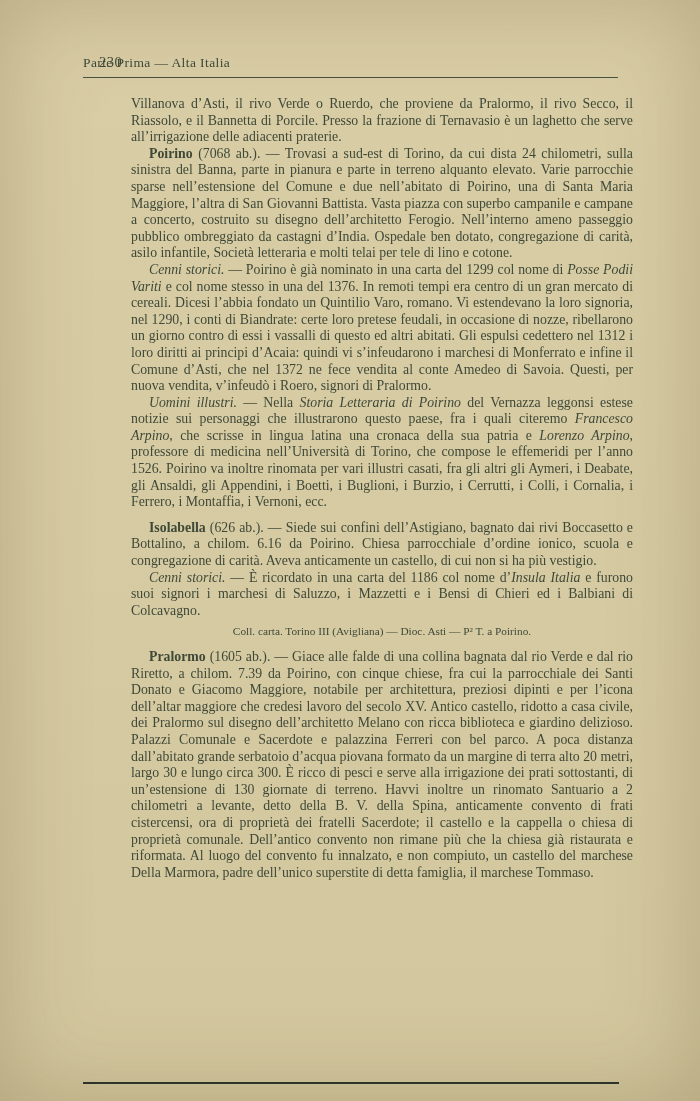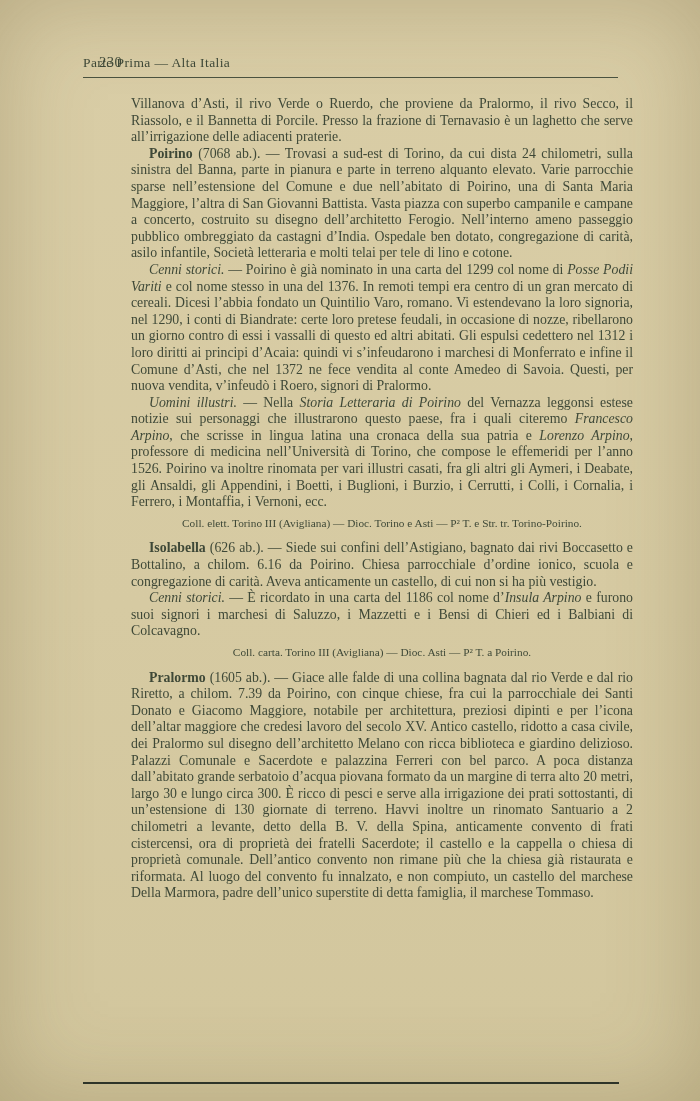--- a/index.html
+++ b/index.html
@@ -97,22 +97,21 @@
     <span class="running-title">Parte Prima — Alta Italia</span>
   </header>
 
   <div class="header-rule"></div>
 
   <main class="text-block">
       <p class="para"><span>Villanova d’Asti, il rivo Verde o Ruerdo, che proviene da Pralormo, il rivo Secco, il Riassolo, e il Bannetta di Porcile. Presso la frazione di Ternavasio è un laghetto che serve all’irrigazione delle adiacenti praterie.</span></p>
       <p class="para indent"><span class="bold">Poirino</span><span> (7068 ab.). — Trovasi a sud-est di Torino, da cui dista 24 chilometri, sulla sinistra del Banna, parte in pianura e parte in terreno alquanto elevato. Varie parrocchie sparse nell’estensione del Comune e due nell’abitato di Poirino, una di Santa Maria Maggiore, l’altra di San Giovanni Battista. Vasta piazza con superbo campanile e campane a concerto, costruito su disegno dell’architetto Ferogio. Nell’interno ameno passeggio pubblico ombreggiato da castagni d’India. Ospedale ben dotato, congregazione di carità, asilo infantile, Società letteraria e molti telai per tele di lino e cotone.</span></p>
       <p class="para indent"><span class="italic">Cenni storici.</span><span> — Poirino è già nominato in una carta del 1299 col nome di </span><span class="italic">Posse Podii Variti</span><span> e col nome stesso in una del 1376. In remoti tempi era centro di un gran mercato di cereali. Dicesi l’abbia fondato un Quintilio Varo, romano. Vi estendevano la loro signoria, nel 1290, i conti di Biandrate: certe loro pretese feudali, in occasione di nozze, ribellarono un giorno contro di essi i vassalli di questo ed altri abitati. Gli espulsi cedettero nel 1312 i loro diritti ai principi d’Acaia: quindi vi s’infeudarono i marchesi di Monferrato e infine il Comune d’Asti, che nel 1372 ne fece vendita al conte Amedeo di Savoia. Questi, per nuova vendita, v’infeudò i Roero, signori di Pralormo.</span></p>
       <p class="para indent"><span class="italic">Uomini illustri.</span><span> — Nella </span><span class="italic">Storia Letteraria di Poirino</span><span> del Vernazza leggonsi estese notizie sui personaggi che illustrarono questo paese, fra i quali citeremo </span><span class="italic">Francesco Arpino</span><span>, che scrisse in lingua latina una cronaca della sua patria e </span><span class="italic">Lorenzo Arpino</span><span>, professore di medicina nell’Università di Torino, che compose le effemeridi per l’anno 1526. Poirino va inoltre rinomata per vari illustri casati, fra gli altri gli Aymeri, i Deabate, gli Ansaldi, gli Appendini, i Boetti, i Buglioni, i Burzio, i Cerrutti, i Colli, i Cornalia, i Ferrero, i Montaffia, i Vernoni, ecc.</span></p>
-      <p class="para note"><span>Coll. elett. Torino III (Avigliana) — Dioc. Torino e Asti — P² T. e Str. tr. Torino-Poirino.</span></p>
       <p class="para indent sp-md"><span class="bold">Isolabella</span><span> (626 ab.). — Siede sui confini dell’Astigiano, bagnato dai rivi Boccasetto e Bottalino, a chilom. 6.16 da Poirino. Chiesa parrocchiale d’ordine ionico, scuola e congregazione di carità. Aveva anticamente un castello, di cui non si ha più vestigio.</span></p>
-      <p class="para indent"><span class="italic">Cenni storici.</span><span> — È ricordato in una carta del 1186 col nome d’</span><span class="italic">Insula Arpino</span><span> e furono suoi signori i marchesi di Saluzzo, i Mazzetti e i Bensi di Chieri ed i Balbiani di Colcavagno.</span></p>
+      <p class="para indent"><span class="italic">Cenni storici.</span><span> — È ricordato in una carta del 1186 col nome d’</span><span class="italic">Insula Italia</span><span> e furono suoi signori i marchesi di Saluzzo, i Mazzetti e i Bensi di Chieri ed i Balbiani di Colcavagno.</span></p>
       <p class="para note"><span>Coll. carta. Torino III (Avigliana) — Dioc. Asti — P² T. a Poirino.</span></p>
       <p class="para indent sp-md"><span class="bold">Pralormo</span><span> (1605 ab.). — Giace alle falde di una collina bagnata dal rio Verde e dal rio Riretto, a chilom. 7.39 da Poirino, con cinque chiese, fra cui la parrocchiale dei Santi Donato e Giacomo Maggiore, notabile per architettura, preziosi dipinti e per l’icona dell’altar maggiore che credesi lavoro del secolo XV. Antico castello, ridotto a casa civile, dei Pralormo sul disegno dell’architetto Melano con ricca biblioteca e giardino delizioso. Palazzi Comunale e Sacerdote e palazzina Ferreri con bel parco. A poca distanza dall’abitato grande serbatoio d’acqua piovana formato da un margine di terra alto 20 metri, largo 30 e lungo circa 300. È ricco di pesci e serve alla irrigazione dei prati sottostanti, di un’estensione di 130 giornate di terreno. Havvi inoltre un rinomato Santuario a 2 chilometri a levante, detto della B. V. della Spina, anticamente convento di frati cistercensi, ora di proprietà dei fratelli Sacerdote; il castello e la cappella o chiesa di proprietà comunale. Dell’antico convento non rimane più che la chiesa già ristaurata e riformata. Al luogo del convento fu innalzato, e non compiuto, un castello del marchese Della Marmora, padre dell’unico superstite di detta famiglia, il marchese Tommaso.</span></p>
     </main>
 
   <div class="footer-rule"></div>
 
 </div>
 
 </body></html>

